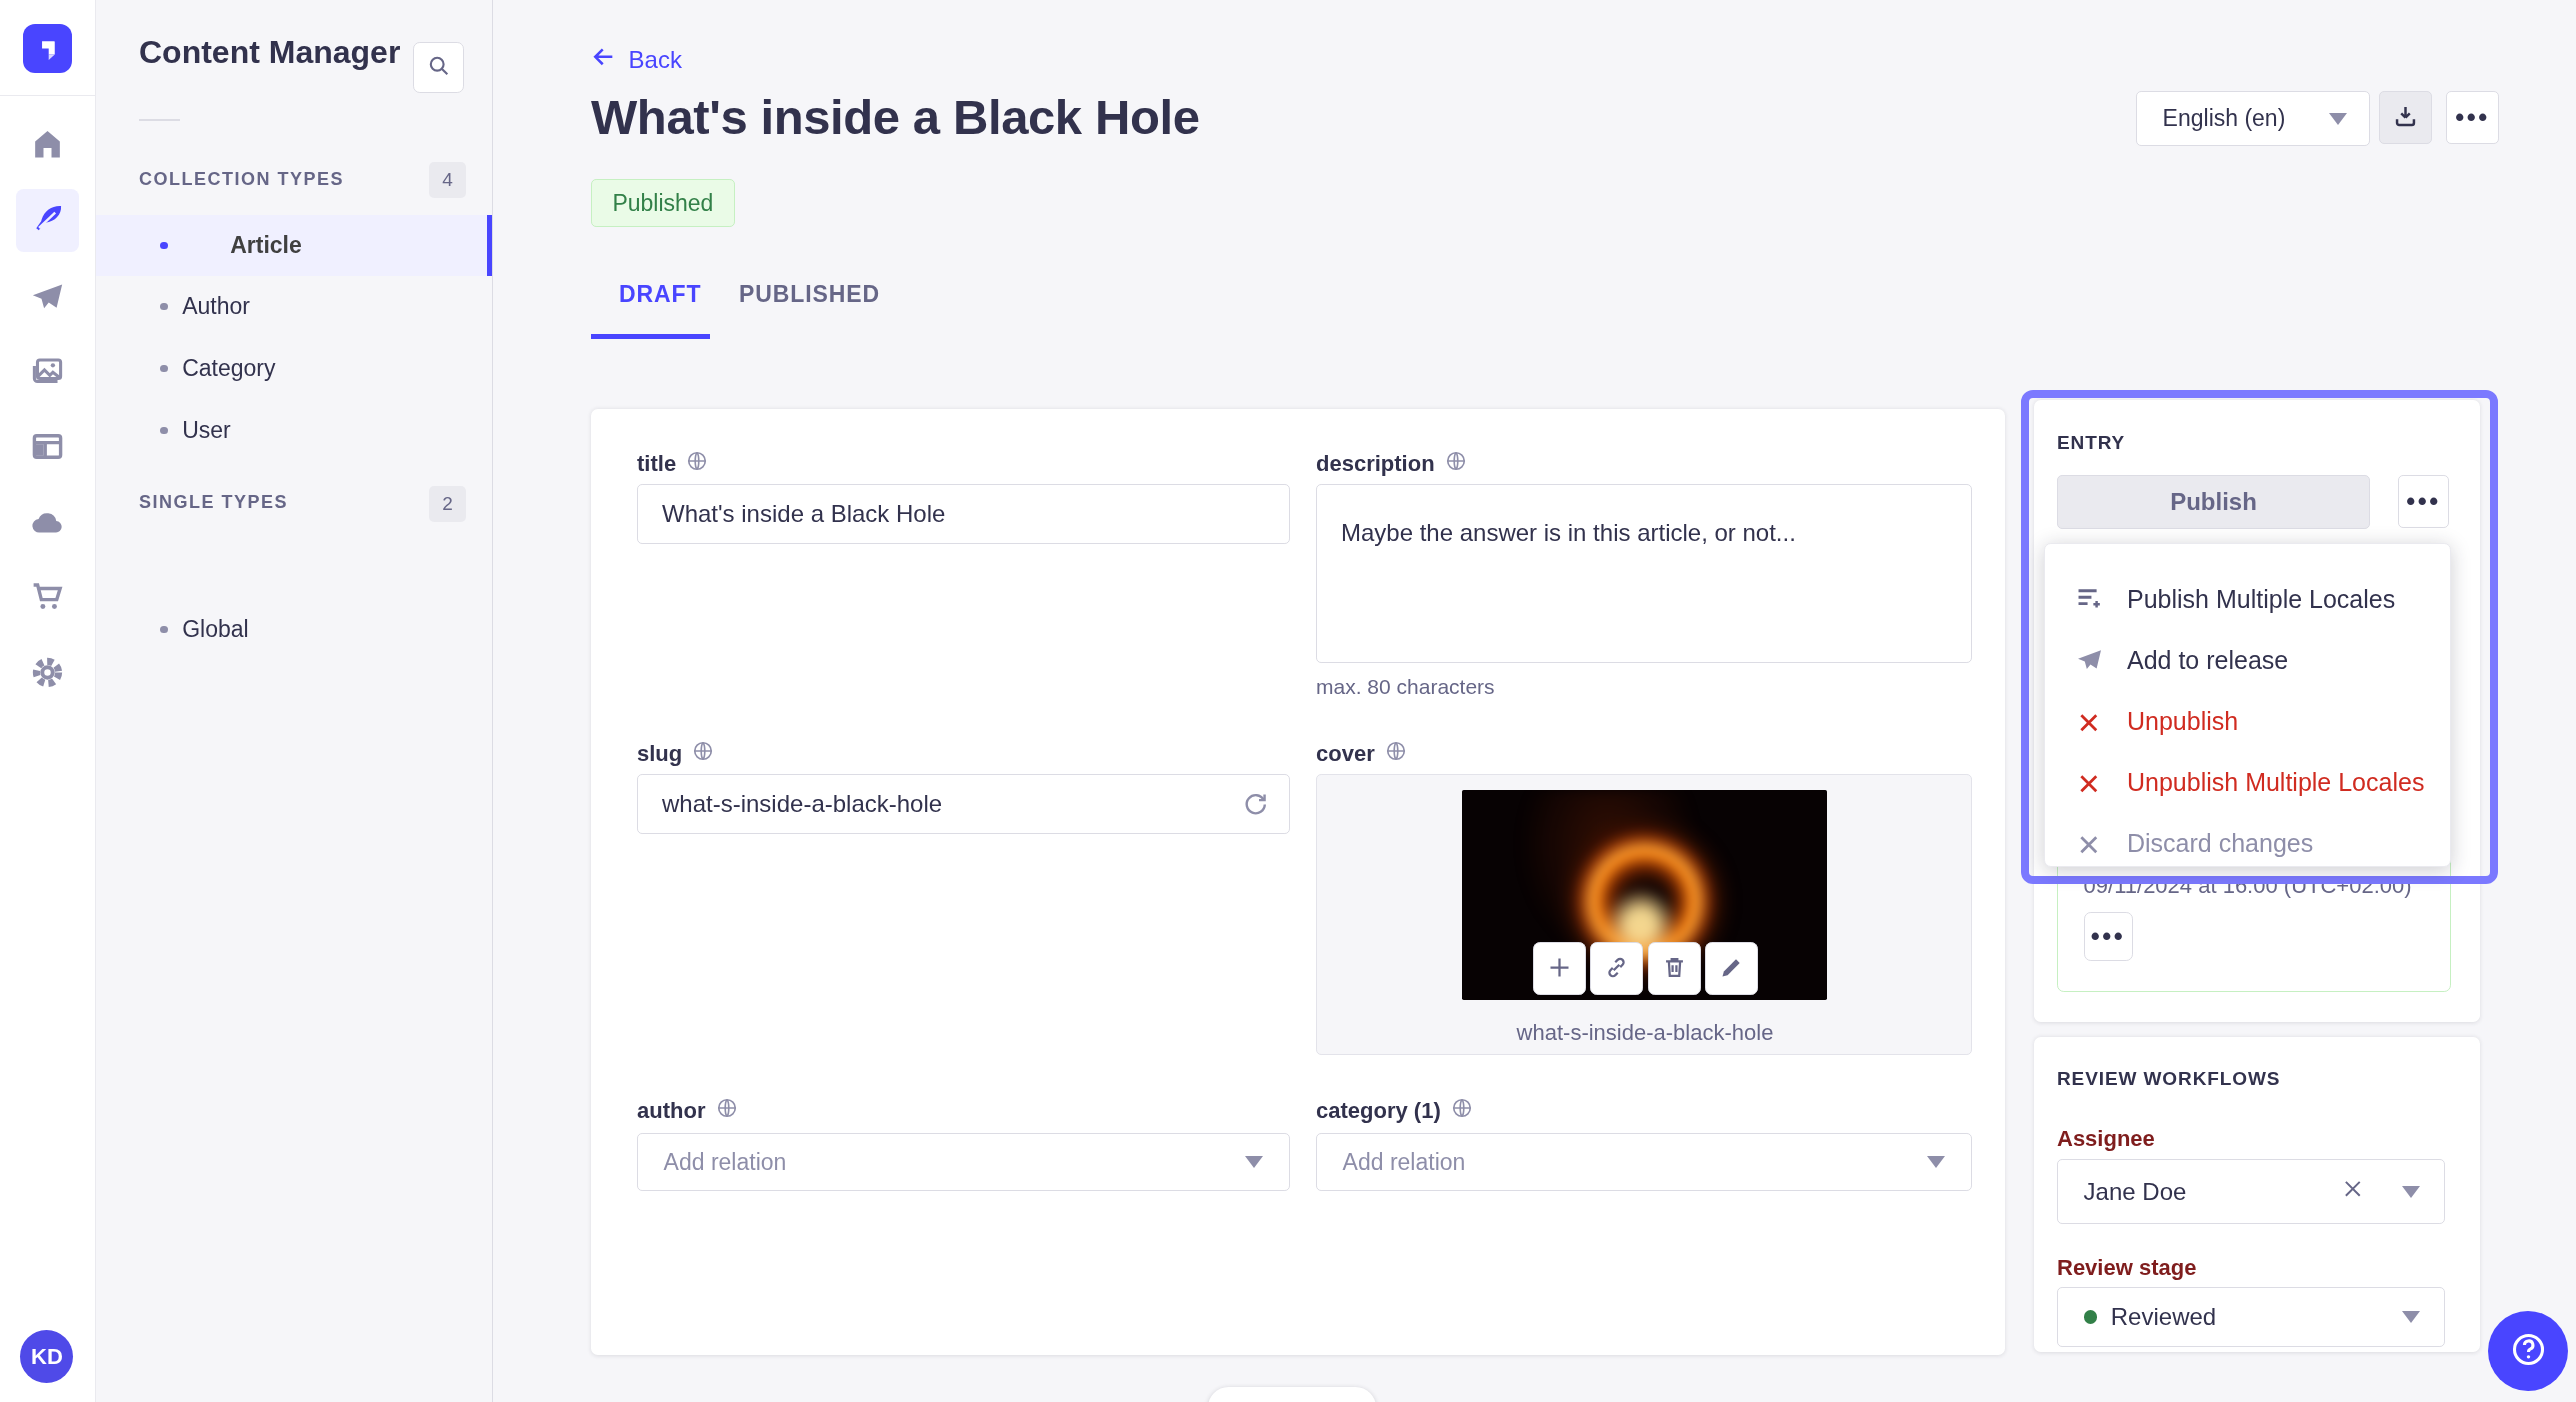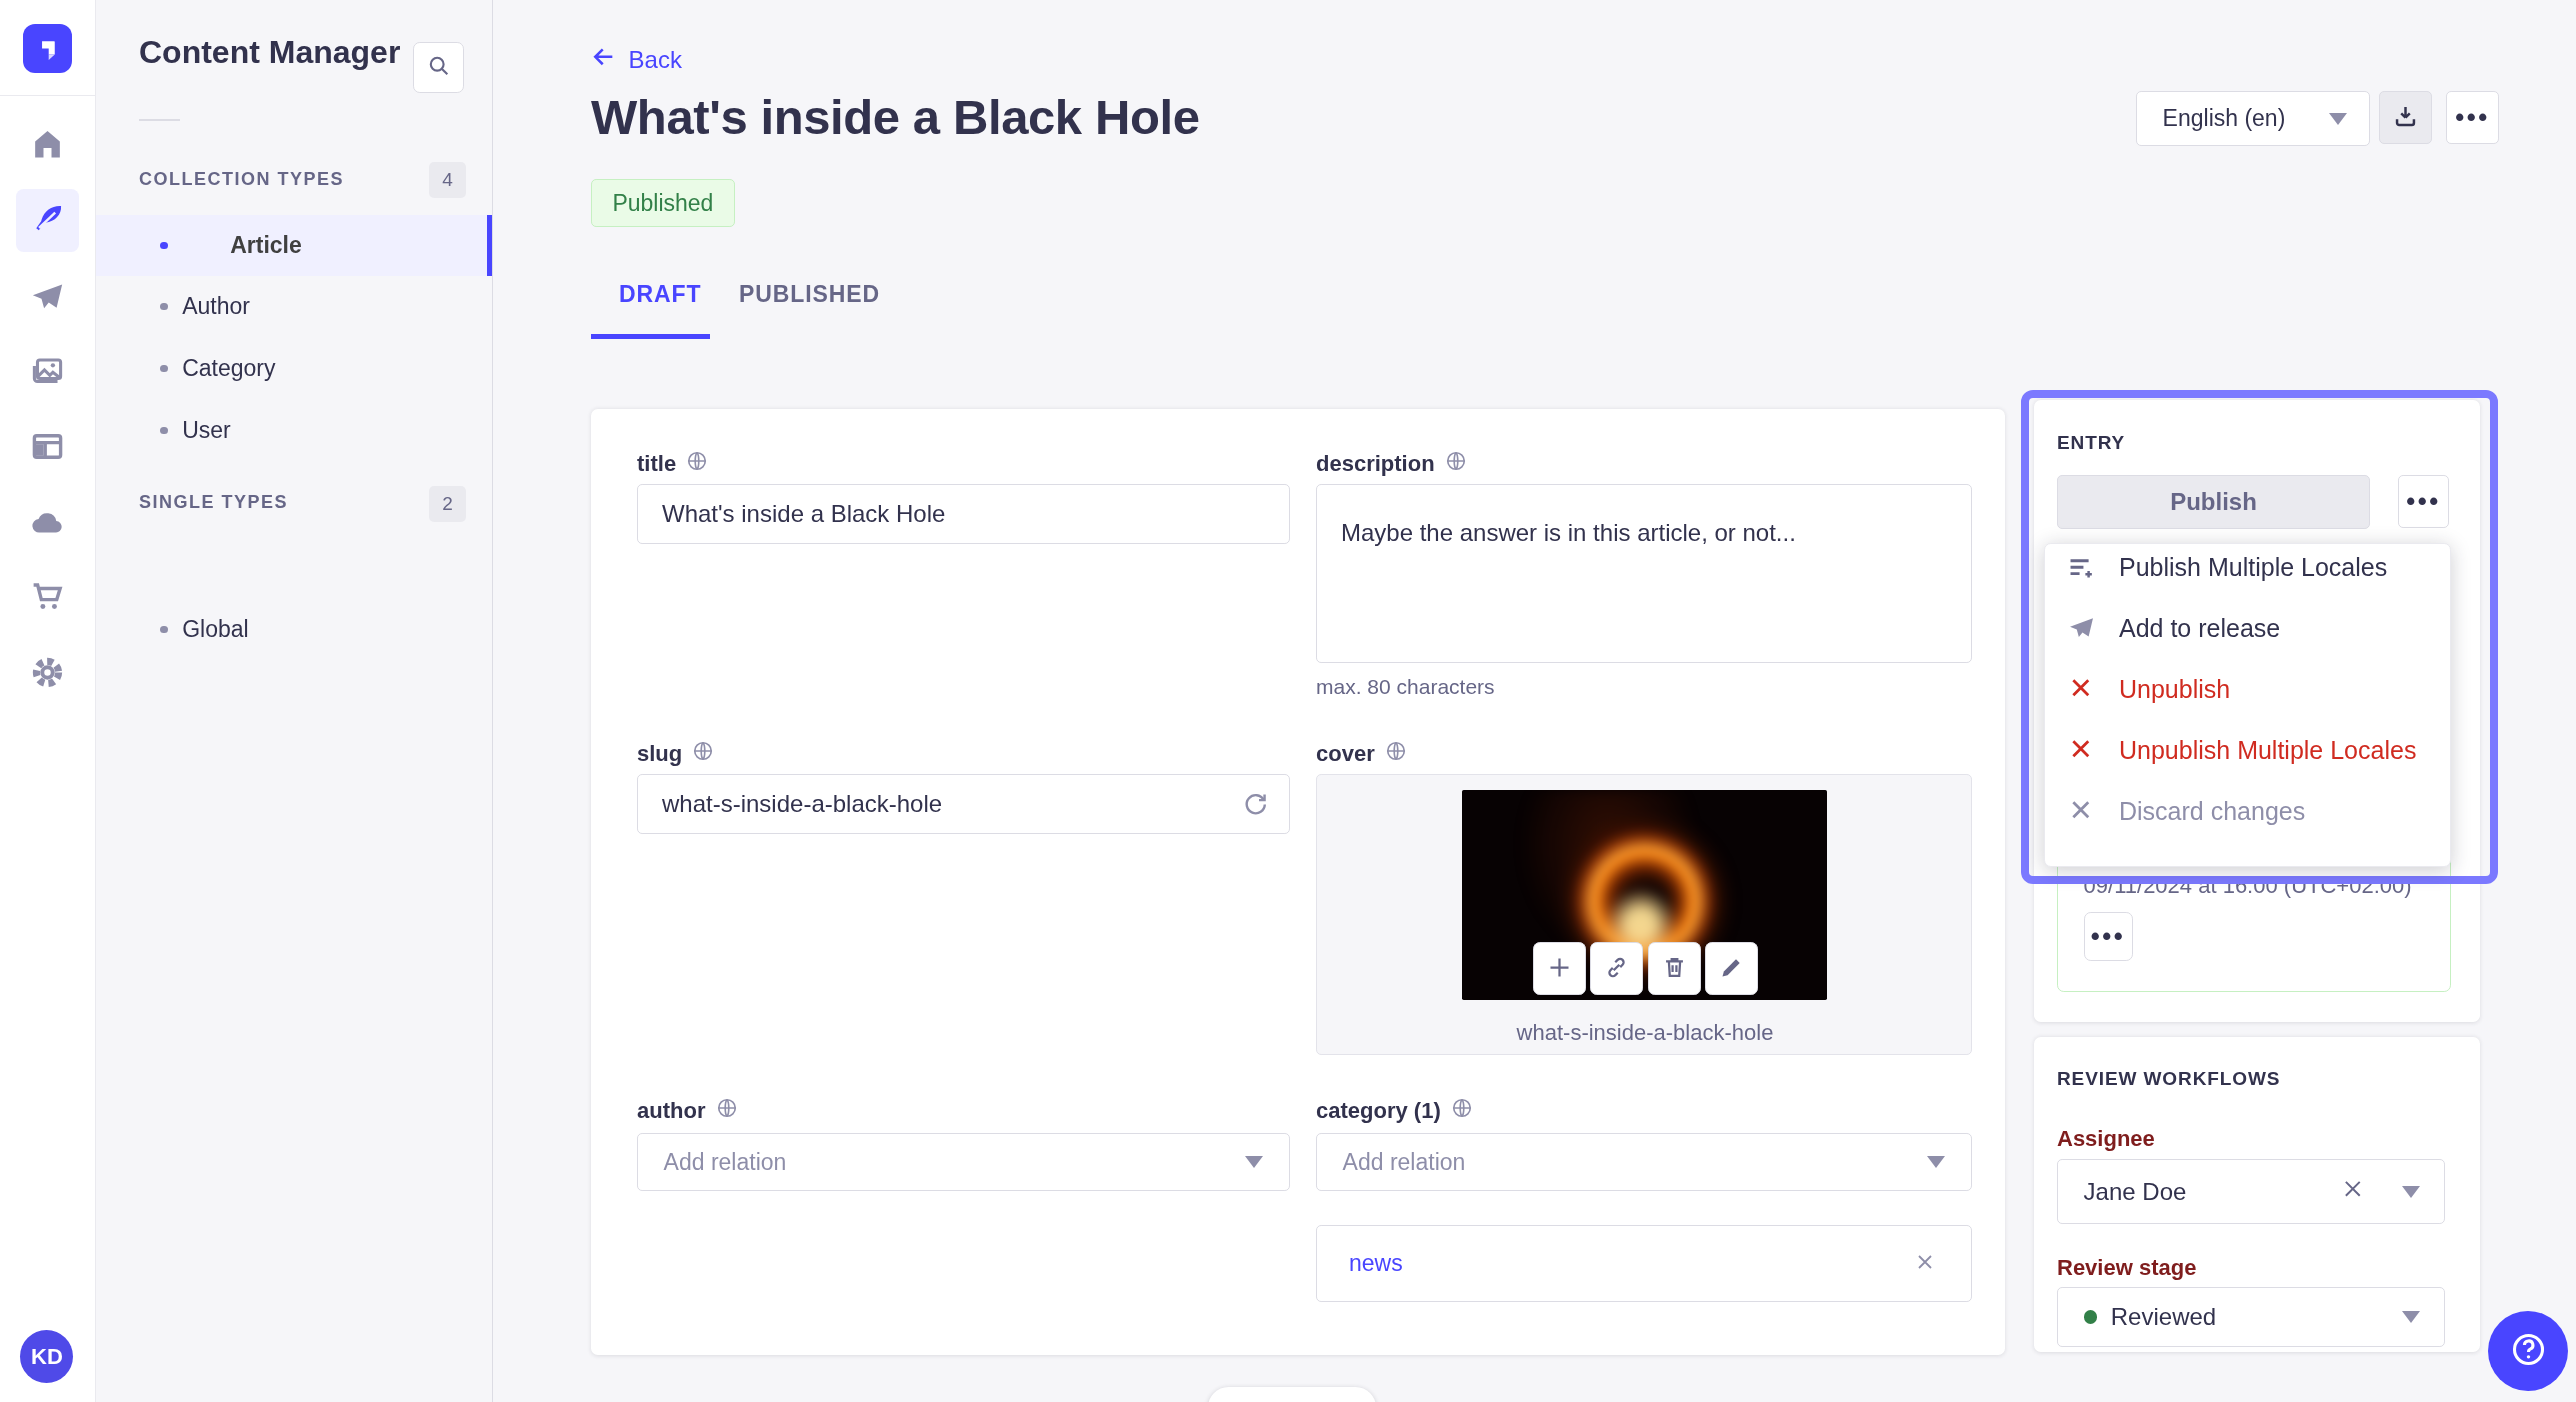--- a/index.html
+++ b/index.html
@@ -98,21 +98,21 @@
                display:flex;align-items:center;justify-content:center;}
   #entry-more{left:364px;top:75px;width:51px;height:53px;background:#fff;border:0.9px solid #dcdce4;
               border-radius:5.1px;display:flex;align-items:center;justify-content:center;}
   #release-card{left:2057px;top:613px;width:394px;height:379px;background:#fff;border:1.7px solid #c6f0c2;
                 border-radius:6.8px;box-sizing:border-box;z-index:2;}
   #sched-text{left:25.6px;top:259px;font-size:22px;color:#666687;width:349px;}
   #release-more{left:25.6px;top:298px;width:49px;height:49px;background:#fff;border:0.9px solid #dcdce4;
                 border-radius:6.8px;display:flex;align-items:center;justify-content:center;}
   #entry-menu{left:2044px;top:543px;width:407px;height:324px;background:#fff;border:0.9px solid #eaeaef;
               border-radius:6.8px;box-shadow:0 3.4px 20.4px rgba(33,33,52,.22);z-index:10;padding-top:8.5px;box-sizing:border-box;}
-  .menu-item{height:61px;display:flex;align-items:flex-start;padding-left:20px;gap:22px;font-size:25px;color:#32324d;}
+  .menu-item{height:61px;display:flex;align-items:flex-end;padding-left:28px;gap:22px;font-size:25px;color:#32324d;}
   .menu-item.danger{color:#d02b20;}
   .menu-item.disabled{color:#8e8ea9;}
   .mi-icon{width:32px;display:flex;justify-content:center;}
 
   #review-card{left:2034px;top:1037px;width:446px;height:315px;}
   #review-heading{left:23px;top:31px;font-size:19px;font-weight:bold;letter-spacing:0.9px;color:#32324d;}
   .rv-label{left:23px;font-size:22px;font-weight:600;color:#7f1d1d;}
   .rv-combo{left:23px;width:388px;border:0.9px solid #dcdce4;border-radius:5.1px;background:#fff;
             display:flex;align-items:center;box-sizing:border-box;font-size:24px;color:#32324d;}
   .rv-combo .tri{position:absolute;right:24px;}
@@ -347,26 +347,20 @@
       <span><svg width="22" height="22" viewBox="0 0 24 24" fill="none" stroke="#8e8ea9" stroke-width="1.8">
             <circle cx="12" cy="12" r="9"></circle>
             <path d="M3 12h18M12 3c2.6 2.6 2.6 15.4 0 18M12 3c-2.6 2.6-2.6 15.4 0 18"></path>
           </svg></span>
     </div>
     <div class="combo abs" style="left:725px;top:724px;width:656px;height:58px">
       <span class="txt">Add relation</span>
       <span class="tri"></span>
     </div>
 
-    <div id="news-box" class="abs">
-      <span class="lbl" style="cursor:pointer">news</span>
-      <span class="x" style="cursor:pointer"><svg width="24" height="24" viewBox="0 0 24 24" fill="none" stroke="currentColor" stroke-width="1.8">
-            <path d="M6 6l12 12M18 6 6 18"></path>
-          </svg></span>
-    </div>
   </section>
 
   <div id="entry-card" class="abs card">
     <div id="entry-heading" class="abs">ENTRY</div>
     <button id="publish-btn" class="abs" style="cursor:pointer">Publish</button>
     <button id="entry-more" class="abs" style="cursor:pointer">
       <span class="dots">•••</span>
     </button>
   </div>
 

